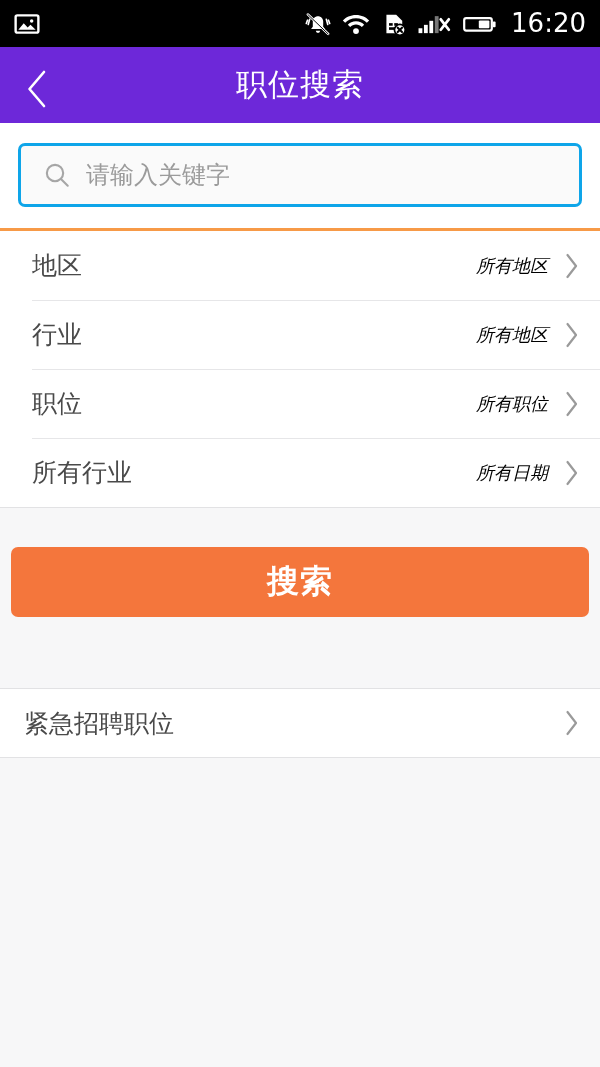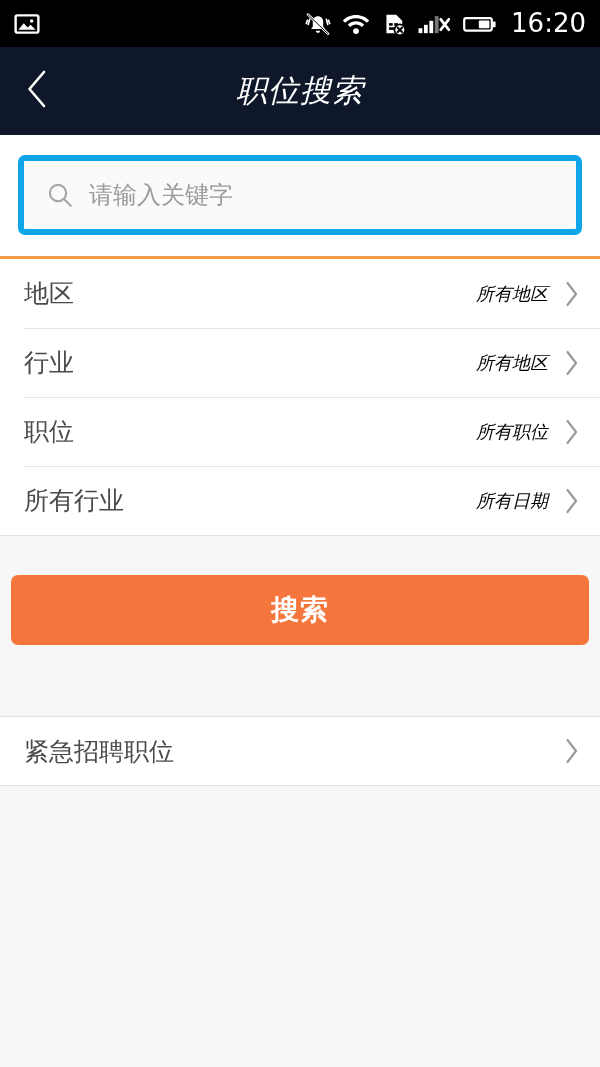--- a/index.html
+++ b/index.html
@@ -50,26 +50,25 @@
     font-size: 26px;
     letter-spacing: 0px;
     font-family: "DejaVu Sans", "Liberation Sans", sans-serif;
     margin-left: 3px;
     position: relative;
     top: -1px;
   }
 
   
   .appbar {
-    height: 88px;
-    background: #0f172a;
+    height: 76px;
+    background: #6d28d9;
     display: flex;
     align-items: center;
     position: relative;
-    font-style: italic;
   }
   .back-btn {
     position: absolute;
     left: 0;
     top: 0;
     width: 74px;
     height: 88px;
     display: flex;
     align-items: center;
     justify-content: center;
@@ -84,22 +83,22 @@
   }
 
   
   .searchwrap {
     background: #ffffff;
     padding: 20px 18px 21px 18px;
     box-sizing: border-box;
     border-bottom: 3px solid #f79a47;
   }
   .searchbox {
-    height: 80px;
-    border: 6px solid #0ea5e9;
+    height: 64px;
+    border: 3px solid #0ea5e9;
     border-radius: 7px;
     background: #fafafa;
     display: flex;
     align-items: center;
     padding: 0 22px;
     box-sizing: border-box;
   }
   .search-icon { line-height: 0; margin-right: 15px; }
   .search-input {
     border: 0;
@@ -119,20 +118,21 @@
     border-bottom: 1px solid #e2e2e4;
   }
   .row {
     height: 69px;
     display: flex;
     align-items: center;
     padding: 0 18px 0 24px;
     box-sizing: border-box;
     position: relative;
     cursor: pointer;
+    margin-left: 8px;
   }
   .row + .row::before {
     content: "";
     position: absolute;
     left: 24px;
     right: 0;
     top: 0;
     height: 1px;
     background: #e6e6e8;
   }
@@ -153,21 +153,21 @@
   .btnzone {
     padding: 39px 11px 0 11px;
     box-sizing: border-box;
   }
   .search-button {
     display: block;
     width: 100%;
     height: 70px;
     background: #f4763c;
     color: #ffffff;
-    font-size: 28px;
+    font-size: 32px;
     font-weight: bold;
     border: 0;
     border-radius: 7px;
     cursor: pointer;
     font-family: "DejaVu Sans", "Liberation Sans", sans-serif;
     letter-spacing: 1px;
   }
 
   
   .linklist-top { margin-top: 71px; border-radius: 8px; }

